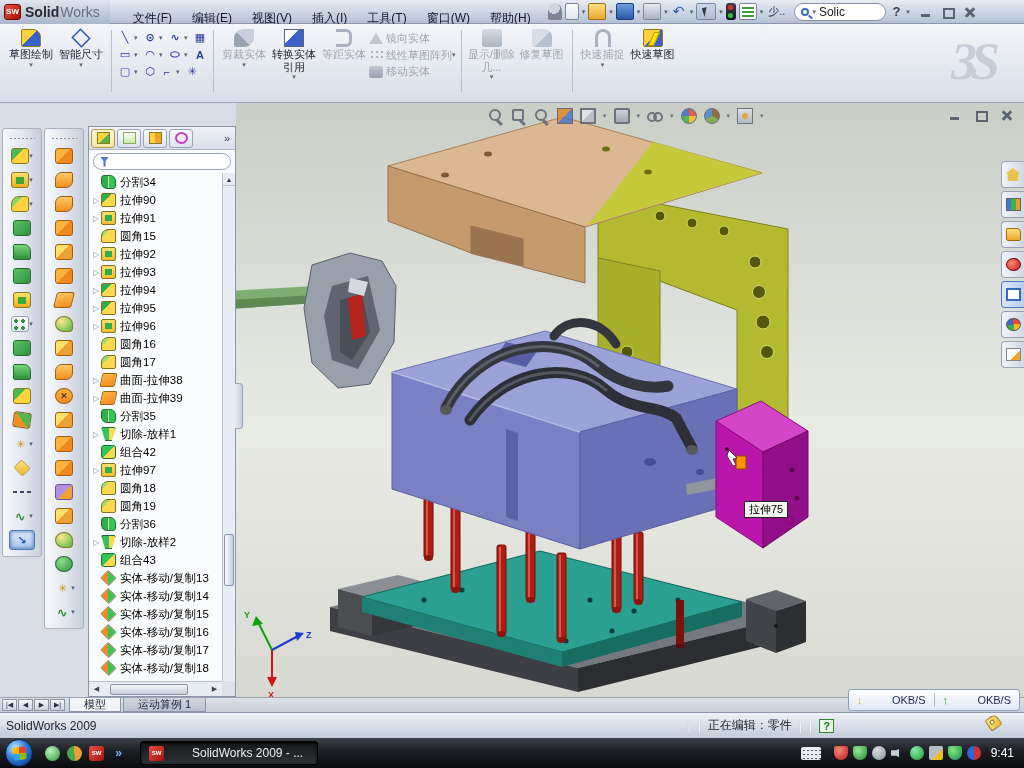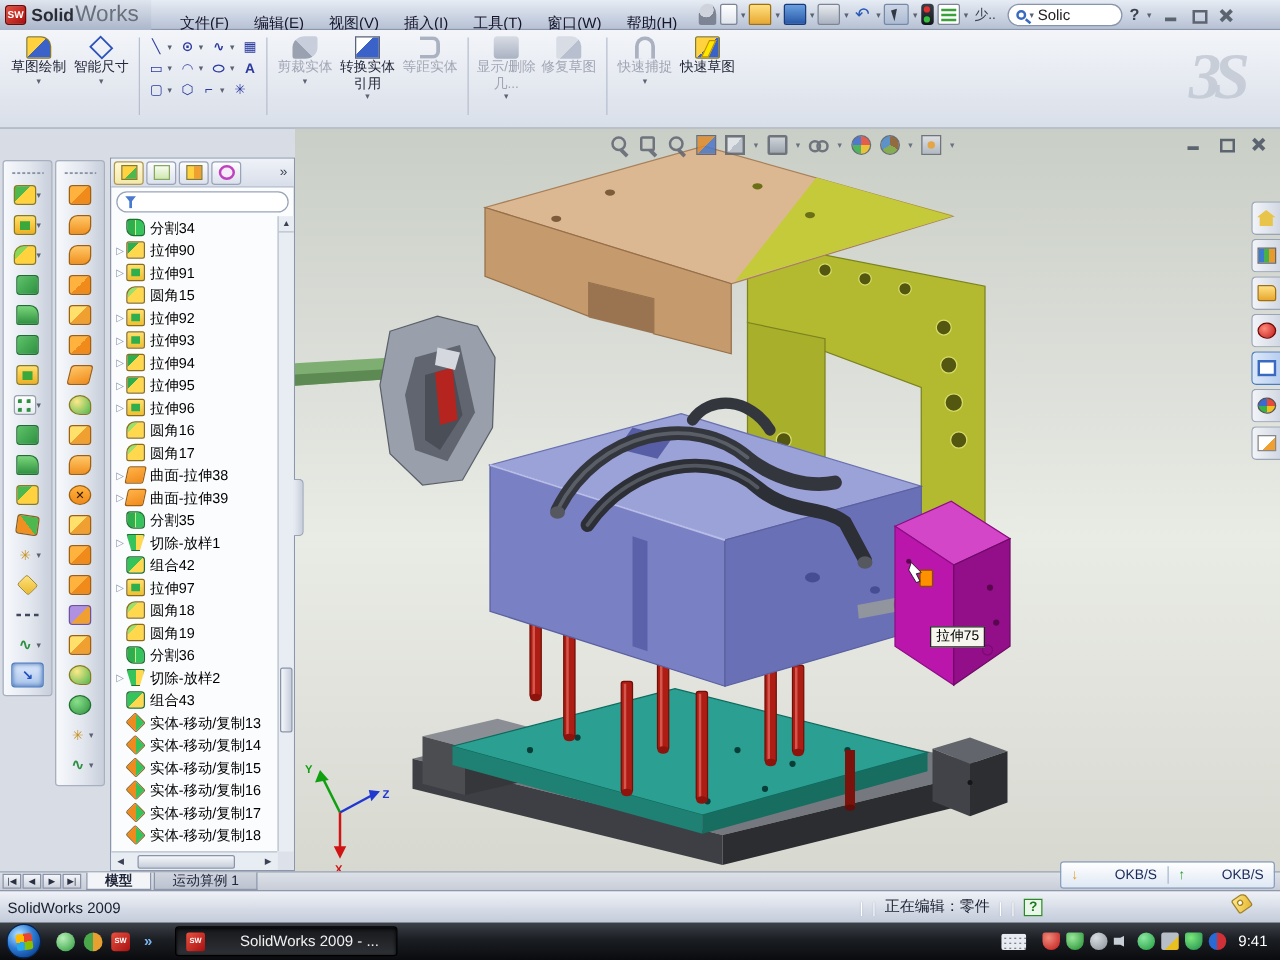--- a/index.html
+++ b/index.html
@@ -10,21 +10,21 @@
   
   .titlebar { position:absolute; left:0; top:0; width:1024px; height:24px;
     background:linear-gradient(#e7ecf4,#b6c1d4); border-bottom:1px solid #8c97ad;
     display:flex; align-items:center; }
   .logo { display:flex; align-items:center; gap:4px; padding:0 10px 0 4px;
     background:linear-gradient(#dfe5ee,#aab6ca); height:24px; }
   .logo-badge { width:17px; height:16px; background:linear-gradient(135deg,#e85040,#a81010);
     border-radius:3px; color:#fff; font-size:8px; font-weight:bold; display:flex;
     align-items:center; justify-content:center; border:1px solid #700808; }
   .logo-bold { font-size:14px; font-weight:bold; color:#2b2b33; }
-  .logo-light { font-size:18px; color:#6a6f7c; margin-left:-3px; }
+  .logo-light { font-size:14px; color:#6a6f7c; margin-left:-3px; }
   #menubar { display:flex; gap:2px; margin-left:14px; }
   .menu-item { font-size:12px; color:#14142a; padding:2px 9px; cursor:default;margin-top:13px; }
   .stdbar { display:flex; align-items:center; gap:3px; margin-left:8px; }
   .sb { width:18px; height:17px; border-radius:2px; position:relative; }
   .sb-pin { width:14px; background:radial-gradient(circle at 6px 5px,#cfd4dc 40%,#7d8494 42%); border-radius:50% 50% 2px 2px; }
   .sb-new { background:linear-gradient(#ffffff,#dfe4ec); border:1px solid #7d8494; width:14px; }
   .sb-open { background:linear-gradient(#ffe082,#e8a830); border:1px solid #a07010; border-radius:2px 2px 1px 1px; }
   .sb-save { background:linear-gradient(#6aa0e0,#2858a8); border:1px solid #1a3a78; }
   .sb-print { background:linear-gradient(#e8ebf0,#aab2c0); border:1px solid #7d8494; }
   .sb-undo { color:#2858b8; font-size:14px; width:16px; text-align:center; line-height:16px; }
@@ -205,21 +205,21 @@
 
   
   .bottombar { position:absolute; left:0; top:697px; width:1024px; height:15px;
     background:linear-gradient(#dde1e8,#c8cdd8); border-top:1px solid #9aa2b2; display:flex; align-items:stretch; }
   #navbtns { display:flex; align-items:center; gap:1px; padding:0 4px 0 2px; }
   .navb { width:15px; height:12px; background:linear-gradient(#f4f6f9,#cdd3de); border:1px solid #8a94a8;
     font-size:7px; color:#2a3044; display:flex; align-items:center; justify-content:center; }
   #btabs { display:flex; }
   .btab { font-size:11px; color:#20263a; padding:0 14px; display:flex; align-items:center;
     background:linear-gradient(#cfd4de,#bcc2cf); border:1px solid #8c96aa; border-top:none; margin-right:2px; }
-  .btab.active { background:#f2f4f7; font-weight:bold; }
+  .btab.active { background:#f2f4f7; font-weight:normal; }
 
   
   .netmon { position:absolute; left:848px; top:689px; width:172px; height:22px; z-index:8;
     background:linear-gradient(#ffffff,#dfe8f4); border:1px solid #8aa0c0; border-radius:3px;
     display:flex; align-items:center; font-size:11px; color:#1a2a5a; }
   .nm-seg { flex:1; display:flex; align-items:center; justify-content:space-between; padding:0 8px; }
   .nm-div { width:1px; height:14px; background:#a8b8d0; }
   .nm-down-arrow { color:#e8a020; font-weight:bold; } .nm-up-arrow { color:#30a030; font-weight:bold; }
 
   
@@ -374,20 +374,35 @@
     </div>
     <div class="cmbig">
       <span class="ic ic-convert"></span>
       <span class="cmlab">转换实体引用</span>
       <span class="cmcaret">▾</span>
     </div>
     <div class="cmbig disabled">
       <span class="ic ic-offset"></span>
       <span class="cmlab">等距实体</span>
     </div>
+    <div class="cmrowgrp">
+      <div class="cmrow disabled">
+        <span class="ic ic-sm ic-mirror"></span>
+        <span class="cmlab">镜向实体</span>
+      </div>
+      <div class="cmrow disabled">
+        <span class="ic ic-sm ic-lpat"></span>
+        <span class="cmlab">线性草图阵列</span>
+        <span class="cmcaret">▾</span>
+      </div>
+      <div class="cmrow disabled">
+        <span class="ic ic-sm ic-movee"></span>
+        <span class="cmlab">移动实体</span>
+      </div>
+    </div>
     <div class="cmsep"></div>
     <div class="cmbig disabled">
       <span class="ic ic-showdel"></span>
       <span class="cmlab">显示/删除几...</span>
       <span class="cmcaret">▾</span>
     </div>
     <div class="cmbig disabled">
       <span class="ic ic-repair"></span>
       <span class="cmlab">修复草图</span>
     </div>

